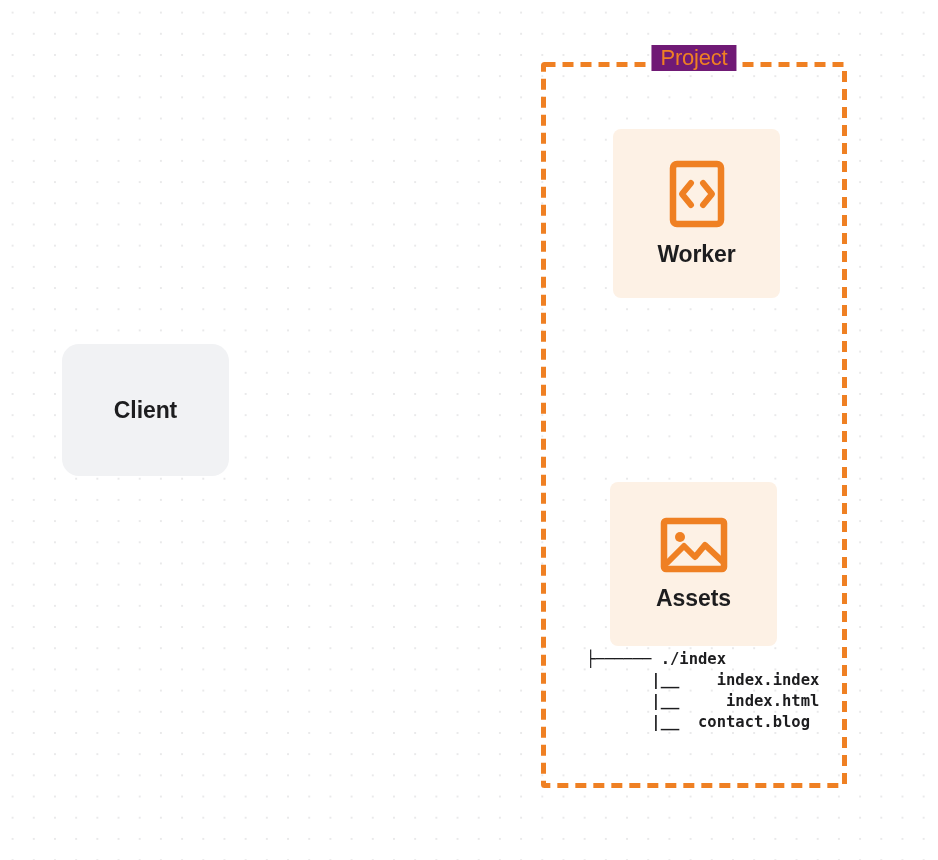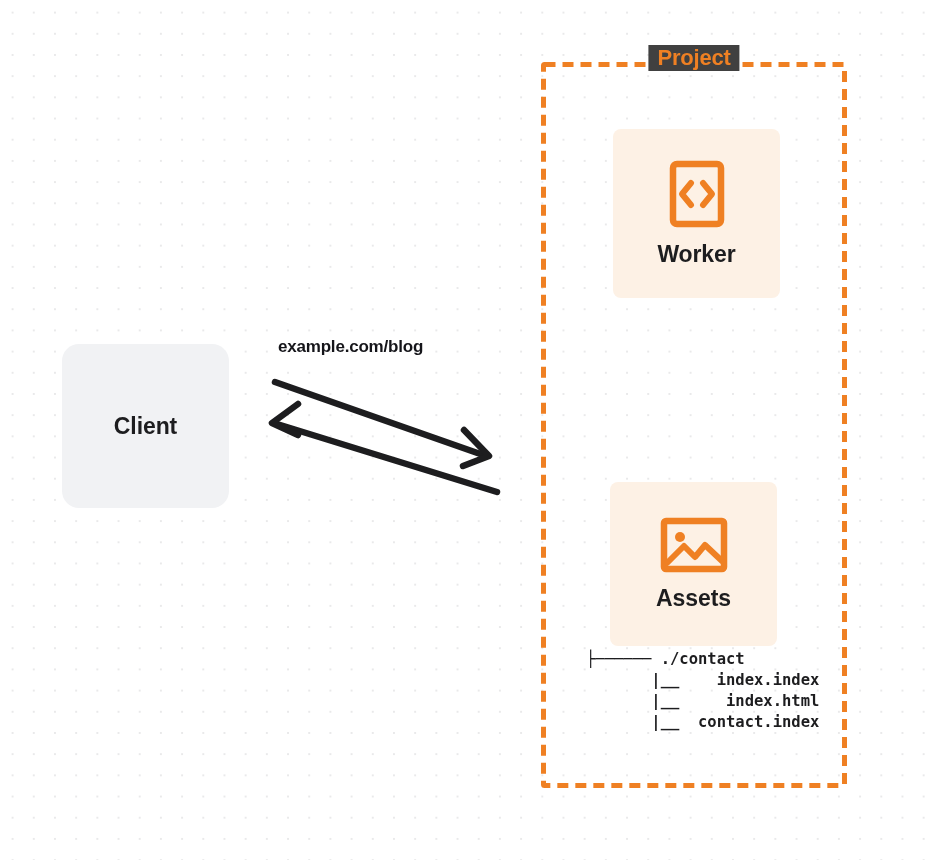--- a/index.html
+++ b/index.html
@@ -22,21 +22,21 @@
     position: absolute;
     inset: 0;
   }
 
   
   .client-node {
     position: absolute;
     left: 62px;
     top: 344px;
     width: 167px;
-    height: 164px;
+    height: 132px;
     background: #f1f2f4;
     border-radius: 17px;
     display: flex;
     align-items: center;
     justify-content: center;
   }
   .client-label {
     font-size: 23px;
     font-weight: bold;
     color: #1d1d1f;
@@ -78,24 +78,24 @@
   }
   .project-border {
     position: absolute;
     inset: 0;
   }
   .project-title {
     position: absolute;
     left: 50%;
     top: -17px;
     transform: translateX(-50%);
-    background: #404040;
+    background: #701a75;
     padding: 0 9px;
     font-size: 22px;
-    font-weight: bold;
+    font-weight: normal;
     color: #ef8023;
     white-space: nowrap;
     letter-spacing: -0.2px;
     text-align: right;
   }
 
   
   .card {
     position: absolute;
     background: #fdf1e5;
@@ -146,36 +146,20 @@
 </style>
 </head>
 <body>
 
 <div id="canvas">
 
   <div class="client-node">
     <span class="client-label">Client</span>
   </div>
 
-  <div class="connector-group">
-    <span class="connector-label">example.com/blog</span>
-
-    <svg class="connector-svg" width="270" height="185" viewBox="0 0 270 185">
-
-      <g>
-        <line x1="25" y1="52" x2="236" y2="126" stroke="#1d1d1f" stroke-width="6.5" stroke-linecap="round"></line>
-        <polyline points="214,100 239,126 213,136" fill="none" stroke="#1d1d1f" stroke-width="6.5" stroke-linecap="round" stroke-linejoin="round"></polyline>
-      </g>
-
-      <g>
-        <line x1="247" y1="162" x2="27" y2="94" stroke="#1d1d1f" stroke-width="6.5" stroke-linecap="round"></line>
-        <polyline points="48,74 22,93 48,105" fill="none" stroke="#1d1d1f" stroke-width="6.5" stroke-linecap="round" stroke-linejoin="round"></polyline>
-      </g>
-    </svg>
-  </div>
 
   <div class="project-container">
 
     <svg class="project-border" width="306" height="726" viewBox="0 0 306 726" preserveAspectRatio="none">
       <rect x="2.5" y="2.5" width="301" height="721" fill="none" stroke="#ef8023" stroke-width="5" stroke-dasharray="11 7" rx="1"></rect>
     </svg>
 
     <span class="project-title">Project</span>
 
     <div class="card card-worker">
@@ -189,19 +173,19 @@
 
     <div class="card card-assets">
       <svg class="card-icon" width="68" height="58" viewBox="0 0 68 58">
         <rect x="4" y="5" width="60" height="48" rx="2" fill="none" stroke="#ef8023" stroke-width="6.5"></rect>
         <circle cx="20" cy="21" r="5" fill="#ef8023"></circle>
         <polyline points="7,47 24,30 35,41 45,29 62,45" fill="none" stroke="#ef8023" stroke-width="6" stroke-linecap="round" stroke-linejoin="round"></polyline>
       </svg>
       <span class="card-label">Assets</span>
     </div>
 
-    <div class="file-tree"><span>├────── ./contact</span>
+    <div class="file-tree"><span>├────── ./index</span>
 <span>       |__    index.index</span>
 <span>       |__     index.html</span>
-<span>       |__  contact.index</span></div>
+<span>       |__  contact.blog</span></div>
 
   </div>
 </div>
 
 </body></html>

